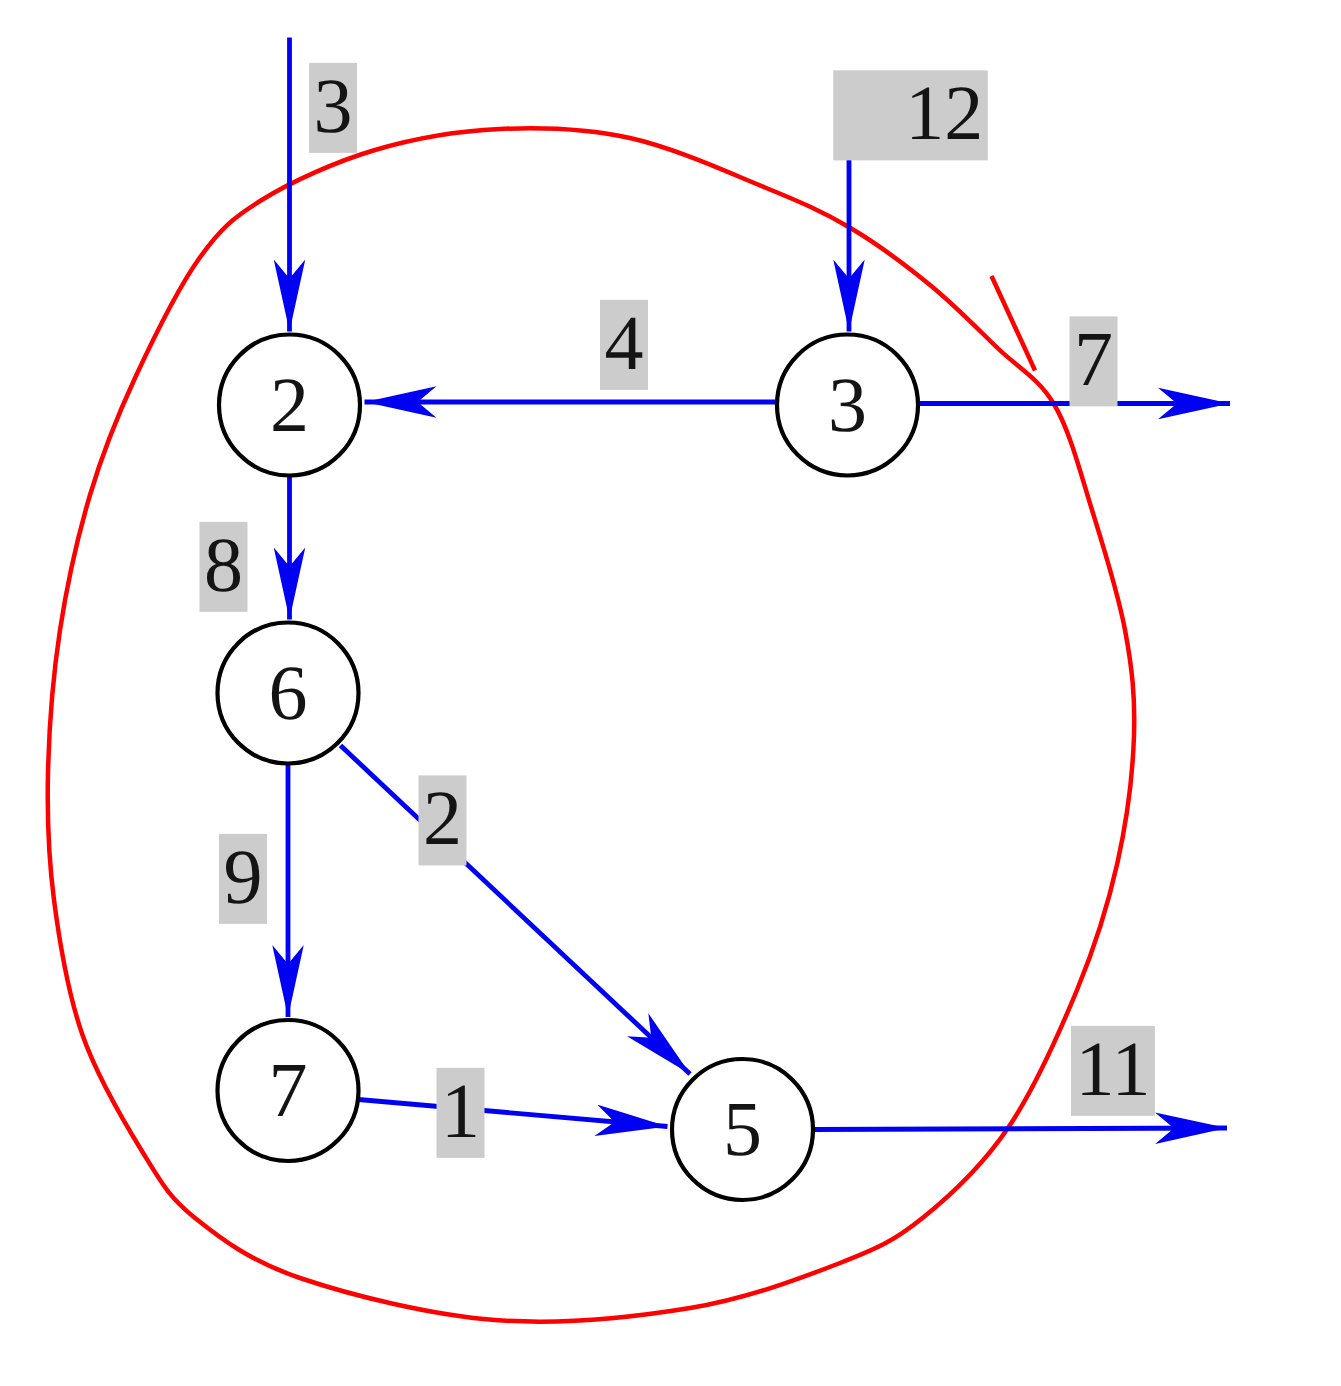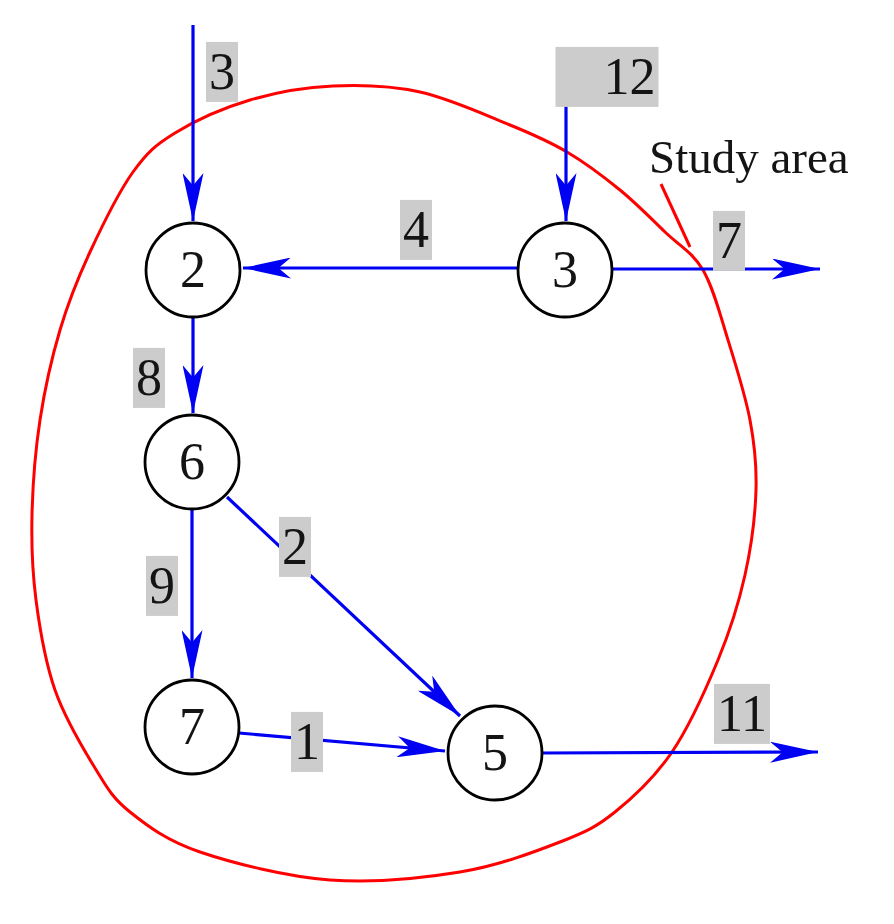--- a/index.html
+++ b/index.html
@@ -56,21 +56,20 @@
       <text x="193" y="287" text-anchor="middle" font-size="52" fill="#141414" font-family="&quot;Liberation Serif&quot;, serif">2</text>
       <circle cx="565" cy="270" r="47" fill="#ffffff" stroke="#000000" stroke-width="2.8"></circle>
       <text x="565" y="287" text-anchor="middle" font-size="52" fill="#141414" font-family="&quot;Liberation Serif&quot;, serif">3</text>
       <circle cx="192" cy="462" r="47" fill="#ffffff" stroke="#000000" stroke-width="2.8"></circle>
       <text x="192" y="479" text-anchor="middle" font-size="52" fill="#141414" font-family="&quot;Liberation Serif&quot;, serif">6</text>
       <circle cx="192" cy="727" r="47" fill="#ffffff" stroke="#000000" stroke-width="2.8"></circle>
       <text x="192" y="744" text-anchor="middle" font-size="52" fill="#141414" font-family="&quot;Liberation Serif&quot;, serif">7</text>
       <circle cx="495" cy="753" r="47" fill="#ffffff" stroke="#000000" stroke-width="2.8"></circle>
       <text x="495" y="770" text-anchor="middle" font-size="52" fill="#141414" font-family="&quot;Liberation Serif&quot;, serif">5</text>
     </svg>
-  <div class="study-area-label" style="left: 649px; top: 134px;">Study area</div>
   <div id="labels">
       <div class="edge-label" style="left: 222px; top: 72px; background: rgb(204, 204, 204);">3</div>
       <div class="edge-label" style="left: 607px; top: 77px; background: rgb(204, 204, 204); padding-left: 48px;">12</div>
       <div class="edge-label" style="left: 416px; top: 230px; background: rgb(204, 204, 204);">4</div>
       <div class="edge-label" style="left: 729px; top: 241px; background: rgb(204, 204, 204);">7</div>
       <div class="edge-label" style="left: 149px; top: 378px; background: rgb(204, 204, 204);">8</div>
       <div class="edge-label" style="left: 162px; top: 586px; background: rgb(204, 204, 204);">9</div>
       <div class="edge-label" style="left: 295px; top: 547px; background: rgb(204, 204, 204);">2</div>
       <div class="edge-label" style="left: 307px; top: 742px; background: rgb(204, 204, 204);">1</div>
       <div class="edge-label" style="left: 742px; top: 714px; background: rgb(204, 204, 204);">11</div>

